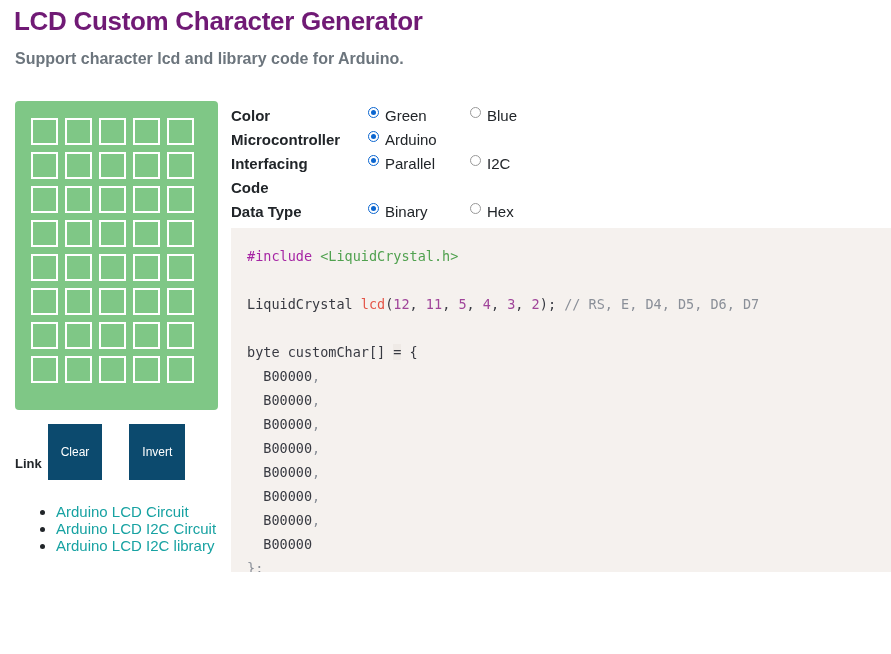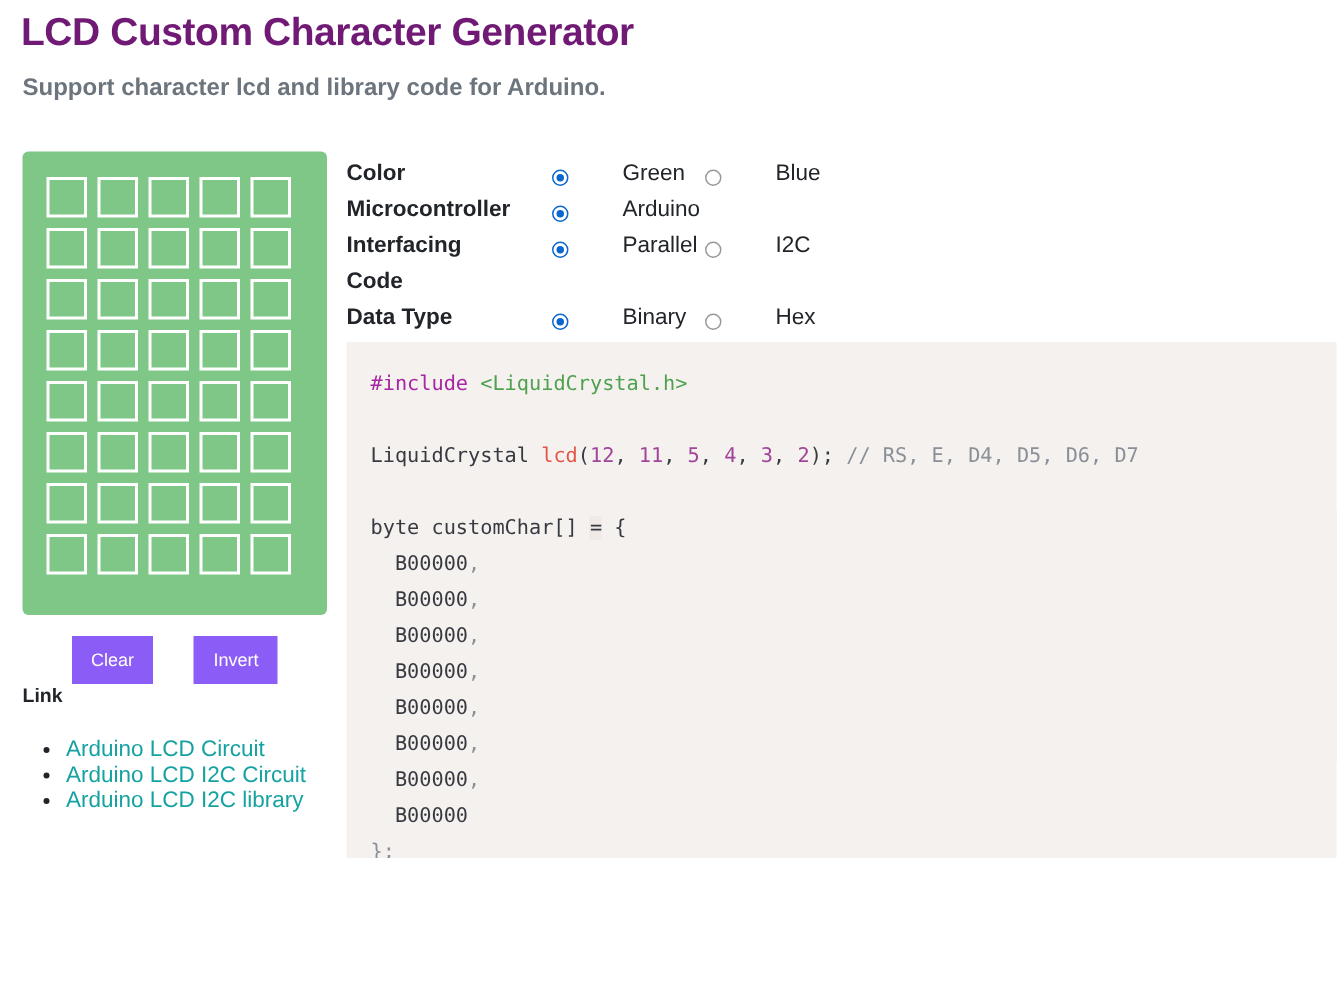--- a/index.html
+++ b/index.html
@@ -62,43 +62,43 @@
   
   .btn-row {
     position: absolute;
     left: 15px; top: 424px;
     width: 203px;
     display: flex;
     justify-content: center;
     gap: 27px;
   }
   .btn {
-    background: #8b5cf6;
+    background: #0c4a6e;
     color: #ffffff;
     border: none;
     border-radius: 0;
     font-family: "Liberation Sans", sans-serif;
     font-size: 12px;
-    padding: 9px 13px;
+    padding: 21px 13px;
     cursor: pointer;
     line-height: 1.2;
   }
 
   
   .link-heading {
     position: absolute;
     left: 15px; top: 456px;
     font-size: 13px;
     font-weight: bold;
     color: #212529;
   }
   .link-list {
     position: absolute;
     left: 15px; top: 487px;
-    margin: 4px;
+    margin: 16px;
     padding-left: 25px;
     list-style: disc;
   }
   .link-list li {
     font-size: 15px;
     line-height: 17px;
     margin: 0;
     color: #212529;
   }
   .link-list a {
@@ -120,24 +120,23 @@
   }
   .opt-label {
     width: 137px;
     font-size: 15px;
     font-weight: bold;
     color: #212529;
     white-space: nowrap;
   }
   .opt-choice {
     display: flex;
-    align-items: flex-end;
+    align-items: flex-start;
     width: 102px;
     white-space: nowrap;
-    gap: 30px;
   }
   .radio {
     display: inline-block;
     width: 11px; height: 11px;
     border-radius: 50%;
     border: 1px solid #999999;
     background: #ffffff;
     margin-right: 6px;
     position: relative;
     flex: none;

